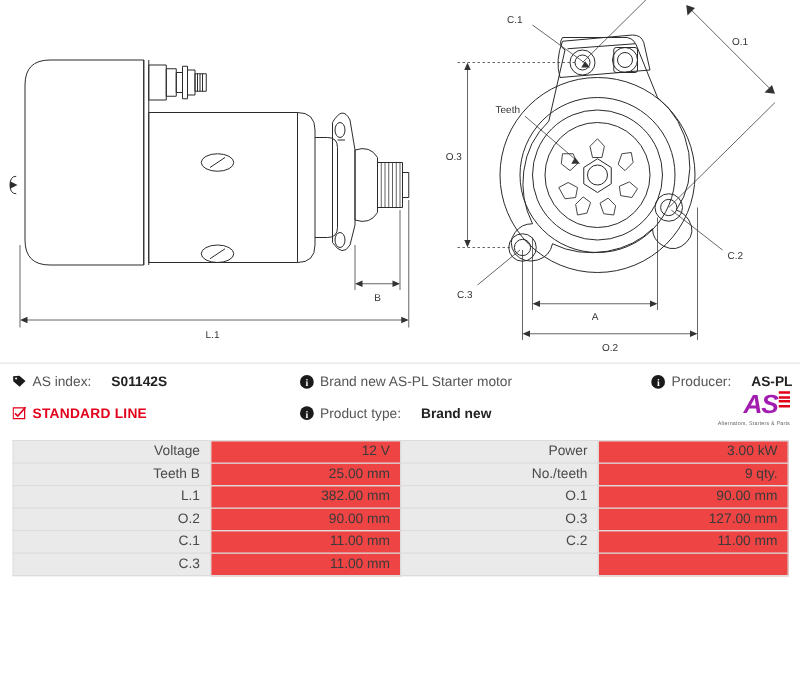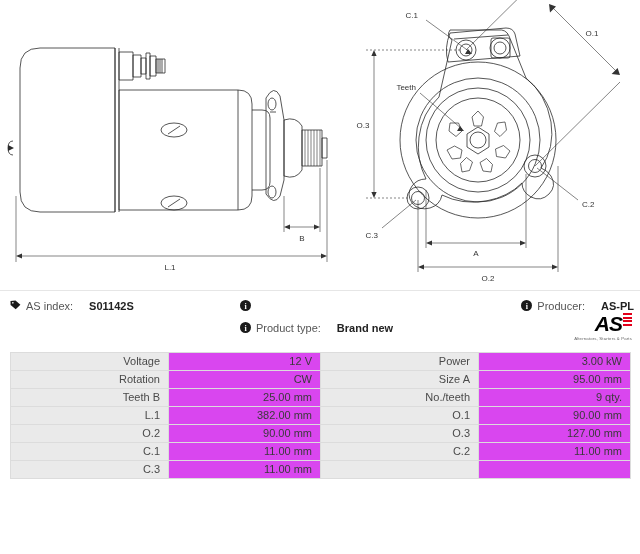--- a/index.html
+++ b/index.html
@@ -38,37 +38,37 @@
   .std .ic{color:#e2001a;}
   .tag-ico{display:inline-block;width:11px;height:10px;position:relative;top:1px;}
   .i-ico{display:inline-block;width:11px;height:11px;border-radius:50%;background:#1a1a1a;color:#fff;
          font-size:8px;font-weight:bold;line-height:11px;text-align:center;position:relative;top:1px;font-family:"Liberation Serif",serif;}
   .chk-ico{display:inline-block;width:11px;height:11px;position:relative;top:1px;}
 
   
   .logo-wrap{position:absolute;right:8px;top:22px;width:96px;text-align:right;}
   .logo-mark{display:inline-block;position:relative;}
   .logo-as{font-family:"Liberation Sans",sans-serif;font-weight:bold;font-style:italic;
-           font-size:21px;color:#000000;letter-spacing:-1px;line-height:21px;}
+           font-size:21px;color:#a21caf;letter-spacing:-1px;line-height:21px;}
   .logo-bars{display:inline-block;vertical-align:top;margin-left:1px;}
   .logo-bars i{display:block;width:9px;height:2px;background:#e2001a;margin-bottom:1.5px;}
   .logo-bars i:nth-child(1){width:9px;}
   .logo-bars i:nth-child(2){width:9px;}
   .logo-bars i:nth-child(3){width:9px;}
   .logo-bars i:nth-child(4){width:9px;}
   .logo-tag{font-size:4.3px;color:#666;letter-spacing:.15px;margin-top:1px;white-space:nowrap;}
 
   
   .spec{position:absolute;left:10px;top:352px;width:620px;border-collapse:collapse;table-layout:fixed;}
   .spec td{
     font-size:11px;line-height:13px;padding:2px 8px;vertical-align:top;
     border:1px solid #dcdcdc;box-sizing:border-box;
   }
   .spec td.lab{background:#eaeaea;text-align:right;color:#4a4a4a;}
-  .spec td.val{background:#d946ef;text-align:right;color:#3a3a3a;}
+  .spec td.val{background:#ef4444;text-align:right;color:#3a3a3a;}
   .spec col.c-lab{width:158px;}
   .spec col.c-val{width:152px;}
 </style>
 </head>
 <body>
 
 <div class="page">
 
   <div class="drawings">
 
@@ -258,25 +258,35 @@
       <div class="info-line">
         <span class="ic">
           <svg class="tag-ico" viewBox="0 0 12 11">
               <path d="M0.5 1.2 L6 0.6 L11.4 5.2 L6.2 10.3 L0.6 5.6 Z" fill="#1a1a1a"></path>
               <circle cx="3.1" cy="3.1" r="0.9" fill="#fff"></circle>
             </svg>
         </span>
         <span class="lbl">AS index:</span>
         <span class="val">S01142S</span>
       </div>
+      <div class="info-line std">
+        <span class="ic">
+          <svg class="chk-ico" viewBox="0 0 12 12">
+              <rect x="0.6" y="1.4" width="10" height="9.4" fill="none" stroke="#e2001a" stroke-width="1.1"></rect>
+              <path d="M2.2 6.2 L4.6 8.6 L11.4 0.8" fill="none" stroke="#e2001a" stroke-width="1.4"></path>
+            </svg>
+        </span>
+        <span>STANDARD LINE</span>
+      </div>
     </div>
 
     <div class="info-col c2">
       <div class="info-line">
         <span class="ic i-ico">i</span>
+        <span class="lbl">Brand new AS-PL Starter motor</span>
       </div>
       <div class="info-line">
         <span class="ic i-ico">i</span>
         <span class="lbl">Product type:</span>
         <span class="val">Brand new</span>
       </div>
     </div>
 
     <div class="info-col c3">
       <div class="info-line">
@@ -302,26 +312,20 @@
         <col class="c-val">
     </colgroup>
     <tbody>
       <tr>
           <td class="lab">Voltage</td>
           <td class="val">12 V</td>
           <td class="lab">Power</td>
           <td class="val">3.00 kW</td>
         </tr>
       <tr>
-          <td class="lab">Rotation</td>
-          <td class="val">CW</td>
-          <td class="lab">Size A</td>
-          <td class="val">95.00 mm</td>
-        </tr>
-      <tr>
           <td class="lab">Teeth B</td>
           <td class="val">25.00 mm</td>
           <td class="lab">No./teeth</td>
           <td class="val">9 qty.</td>
         </tr>
       <tr>
           <td class="lab">L.1</td>
           <td class="val">382.00 mm</td>
           <td class="lab">O.1</td>
           <td class="val">90.00 mm</td>

